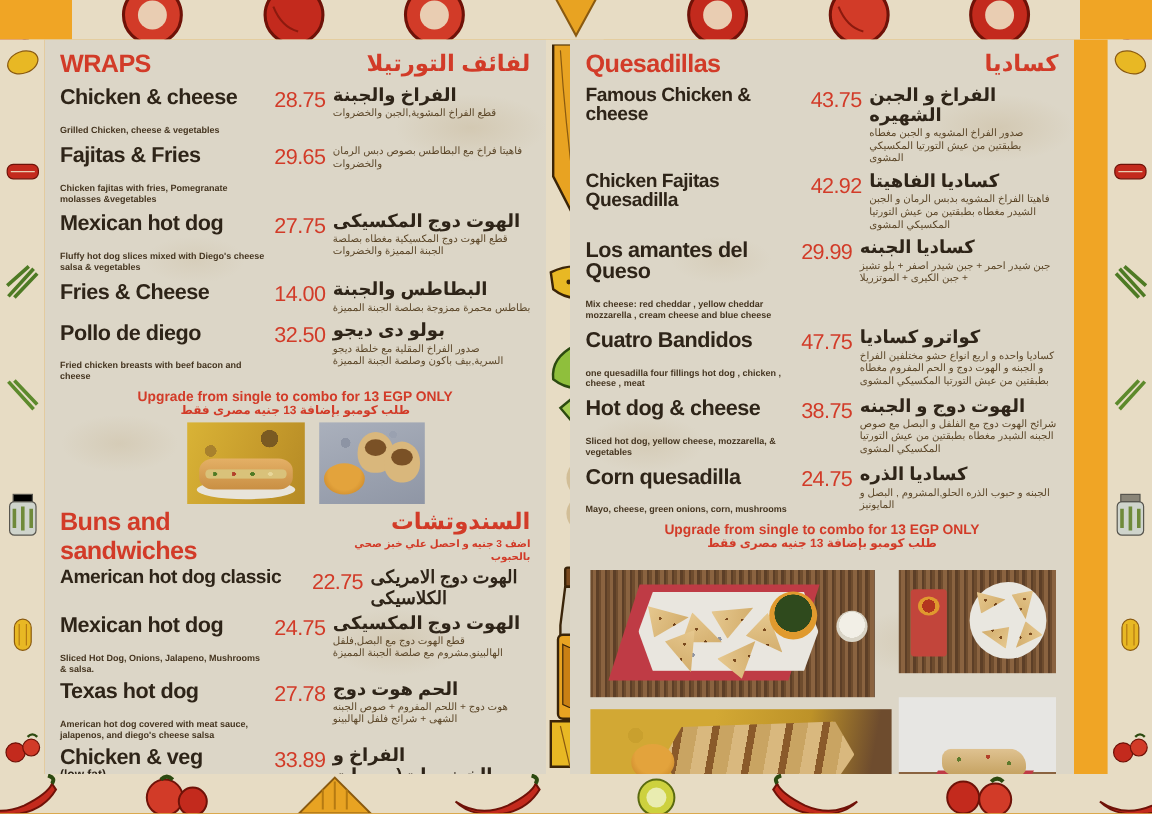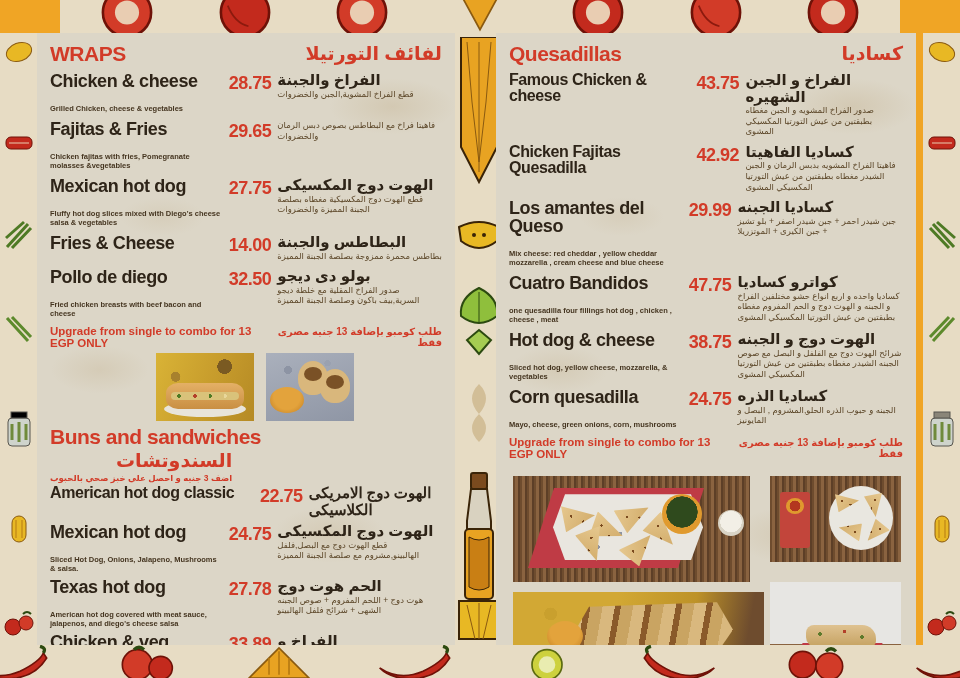--- a/index.html
+++ b/index.html
@@ -23,39 +23,39 @@
   .center-strip{position:absolute;left:455px;top:33px;width:48px;height:612px;background:#e7dcc4;display:flex;flex-direction:column;align-items:center;justify-content:space-between;padding:4px 0;box-sizing:border-box;overflow:hidden;}
 
   
   .panel{position:absolute;top:33px;height:612px;background:#dcd6c7;box-sizing:border-box;padding:7px 13px 6px 13px;overflow:hidden;
     background-image:
       radial-gradient(ellipse 90px 40px at 85% 12%, rgba(176,148,98,.20), transparent 70%),
       radial-gradient(ellipse 70px 34px at 15% 55%, rgba(176,148,98,.16), transparent 70%),
       radial-gradient(ellipse 80px 40px at 70% 82%, rgba(176,148,98,.18), transparent 70%),
       radial-gradient(ellipse 60px 28px at 30% 30%, rgba(176,148,98,.12), transparent 70%);}
   .panel-left{left:37px;width:418px;}
-  .panel-right{left:496px;width:420px;}
+  .panel-right{left:475px;width:420px;}
 
   .sec-head{display:flex;justify-content:space-between;align-items:flex-start;margin:2px 0 6px 0;}
   .sec-title-en{font-size:21px;font-weight:bold;color:#d23b28;letter-spacing:-.5px;}
   .sec-title-ar{font-size:19px;font-weight:bold;color:#d23b28;direction:rtl;}
   .sec-sub-ar{font-size:8.5px;font-weight:bold;color:#d23b28;direction:rtl;text-align:right;margin-top:1px;}
 
   .mi{display:flex;align-items:flex-start;margin-bottom:7px;}
   .mi-en{width:44%;}
-  .mi-price{width:14%;text-align:center;font-size:18px;font-weight:bold;color:#d23b28;letter-spacing:-.5px;line-height:1;padding-top:2px;}
+  .mi-price{width:14%;text-align:center;font-size:18px;font-weight:normal;color:#d23b28;letter-spacing:-.5px;line-height:1;padding-top:2px;}
   .mi-ar{width:42%;text-align:left;direction:rtl;}
   .mi-name{font-size:18px;font-weight:bold;color:#2e2418;line-height:1;letter-spacing:-.4px;}
   .mi-note{font-size:10px;font-weight:bold;color:#2e2418;line-height:1.1;}
   .mi-desc{font-size:7.5px;font-weight:bold;color:#453520;line-height:1.2;margin-top:14px;}
   .mi-name-ar{font-size:15px;font-weight:bold;color:#2e2418;line-height:1.1;}
   .mi-desc-ar{font-size:8.5px;color:#5c4729;line-height:1.25;}
   .tight .mi{margin-bottom:5px;}
 
-  .upgrade-row{display:flex;justify-content:space-between;align-items:center;margin:4px 0 4px 0;}
+  .upgrade-row{display:flex;justify-content:space-between;align-items:center;margin:4px 0 4px 0;flex-direction:column;}
   .upgrade-en{font-size:11.5px;font-weight:bold;color:#d23b28;}
   .upgrade-ar{font-size:10px;font-weight:bold;color:#d23b28;direction:rtl;}
 
   
   .photo{position:relative;overflow:hidden;flex:0 0 auto;}
   .lp-photos{display:flex;gap:12px;justify-content:center;margin:2px 0 4px 18px;}
   .ph1{width:98px;height:68px;background:
         radial-gradient(circle 18px at 70% 20%, #7a5a22 0 40%, transparent 41%),
         radial-gradient(circle 12px at 20% 35%, #a8812d 0 40%, transparent 41%),
         linear-gradient(110deg,#d9b336,#c79c2c 55%,#b58a25);}
@@ -377,21 +377,21 @@
         <div class="plate-ellipse"></div>
           <div class="bun"></div>
       </div>
       <div class="photo ph2">
         <div class="bowl-orange"></div>
           <div class="wrap-half wh1"></div>
           <div class="wrap-half wh2"></div>
       </div>
     </div>
 
-    <div class="sec-head" style="margin-bottom:2px;flex-direction:column;">
+    <div class="sec-head" style="margin-bottom:2px;">
       <div class="sec-title-en">Buns and sandwiches</div>
       <div style="text-align:right;">
         <div class="sec-title-ar">السندوتشات</div>
         <div class="sec-sub-ar">اضف 3 جنيه و احصل علي خبز صحي بالحبوب</div>
       </div>
     </div>
 
     <div class="tight">
       <div class="mi">
         <div class="mi-en" style="width:52%;">

